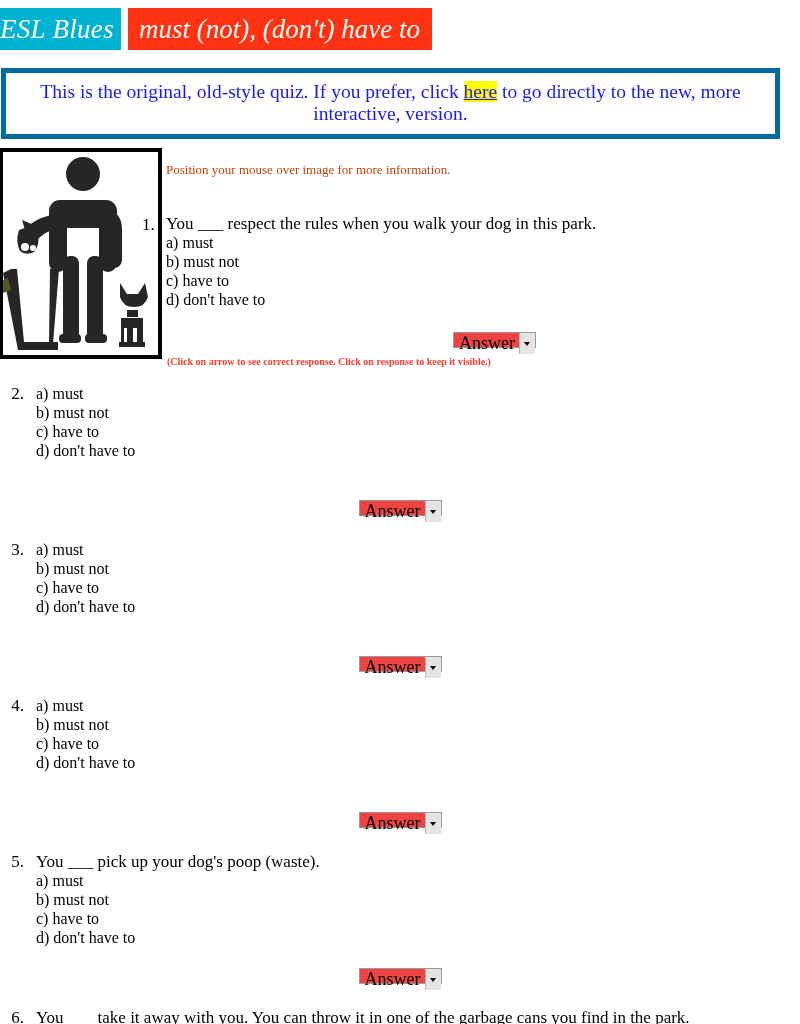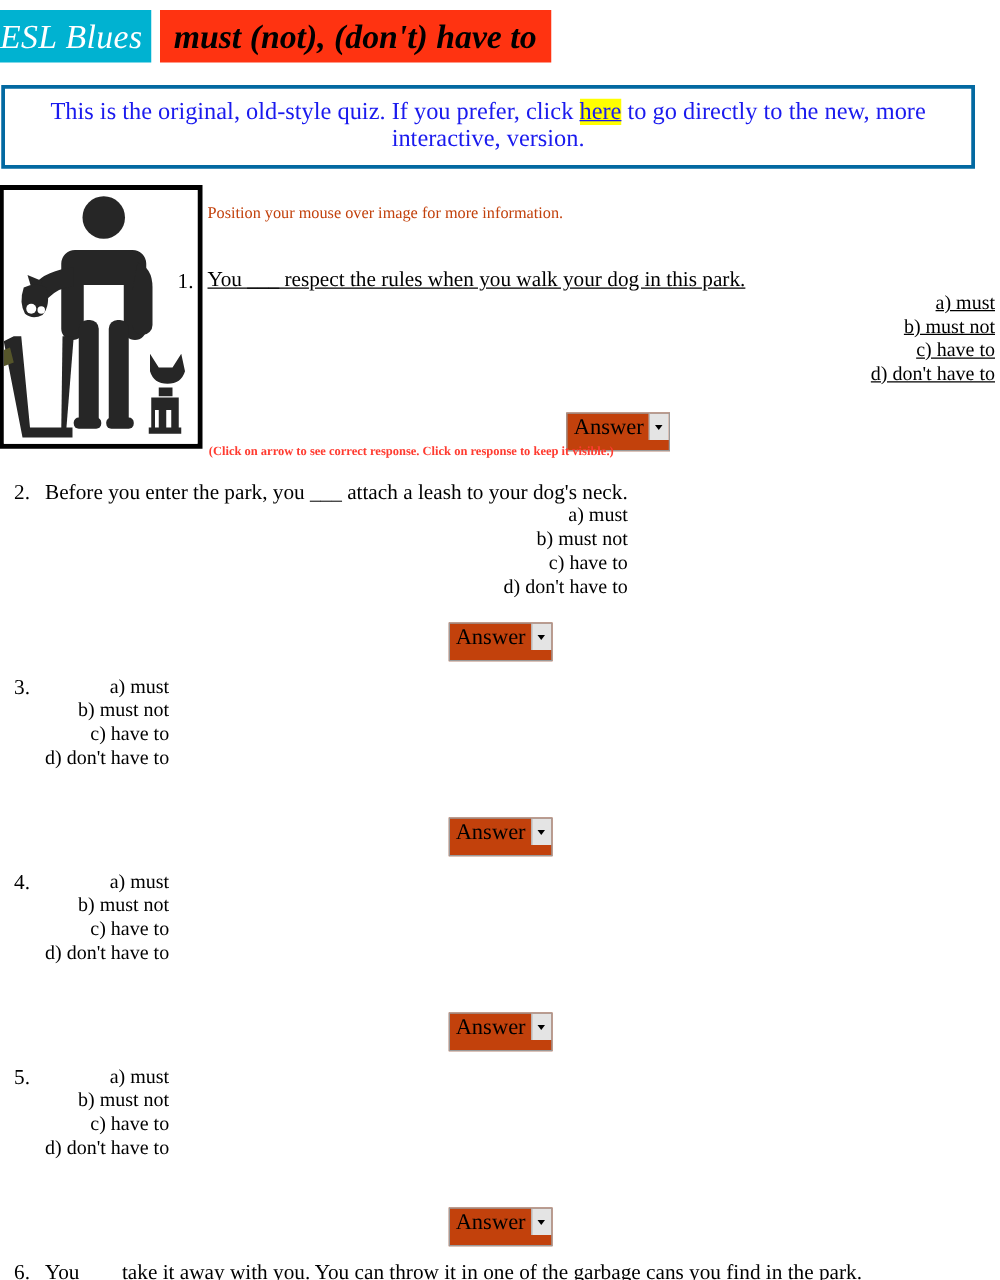--- a/index.html
+++ b/index.html
@@ -31,37 +31,36 @@
     font-size: 27px;
     line-height: 42px;
     padding: 0 7px 0 0;
     margin-left: -16px;
     padding-left: 16px;
     white-space: nowrap;
     letter-spacing: .3px;
   }
   .banner-title {
     background: #ff3311;
-    color: #000000;
+    color: #ffffff;
     font-style: italic;
     font-size: 27px;
     line-height: 42px;
     padding: 0 12px 0 11px;
     margin-left: 7px;
     white-space: nowrap;
-    font-weight: bold;
   }
 
   
   .notice {
     position: absolute;
     left: 1px;
     top: 68px;
     width: 779px;
-    border: 3px solid #0369a1;
+    border: 5px solid #0369a1;
     box-sizing: border-box;
     padding: 8px 6px 9px 6px;
     text-align: center;
   }
   .notice-text {
     color: #1a1aee;
     font-size: 19.5px;
     line-height: 22px;
   }
   .notice-text a {
@@ -107,38 +106,36 @@
     margin-top: 14px;
     color: #c2410c;
   }
 
   
   .q-first {
     position: absolute;
     left: 166px;
     top: 214px;
     width: 630px;
-    text-decoration: underline;
   }
   .q-num-float {
     position: absolute;
     left: 142px;
     top: 214px;
     font-size: 17px;
     line-height: 22px;
   }
   .qtext {
     font-size: 17px;
     line-height: 19px;
     white-space: nowrap;
   }
   .opts {
     font-size: 16px;
     line-height: 19px;
-    text-align: right;
   }
   .opt { white-space: nowrap; }
 
   .qblock {
     position: absolute;
     left: 0;
     width: 800px;
   }
   .qrow {
     display: flex;
@@ -160,22 +157,22 @@
   
   .answer-wrap {
     position: absolute;
     width: 800px;
     text-align: center;
   }
   .answer-wrap.first { text-align: left; }
   .select {
     display: inline-block;
     border: 1px solid #9a9a9a;
-    background: #c2410c;
-    height: 31px;
+    background: #ef4444;
+    height: 16px;
     box-sizing: border-box;
     padding: 0 0 0 5px;
     font-size: 18px;
     line-height: 21px;
     vertical-align: middle;
     white-space: nowrap;
     color: #000;
   }
   .select .sel-label {
     display: inline-block;
@@ -279,21 +276,20 @@
       <span class="sel-label">Answer</span><span class="sel-arrow"></span>
     </span>
   </span>
 </div>
 <div class="hint">(Click on arrow to see correct response. Click on response to keep it visible.)</div>
 
 <div class="qblock" style="top:384px;">
   <div class="qrow">
     <div class="qnum">2.</div>
     <div class="qbody">
-      <div class="qtext">Before you enter the park, you ___ attach a leash to your dog's neck.</div>
       <div class="opts">
         <div class="opt">a) must</div>
         <div class="opt">b) must not</div>
         <div class="opt">c) have to</div>
         <div class="opt">d) don't have to</div>
       </div>
     </div>
   </div>
 </div>
 <div class="answer-wrap" style="top:498px;">
@@ -337,20 +333,21 @@
 <div class="answer-wrap" style="top:810px;">
   <span class="select">
     <span class="sel-label">Answer</span><span class="sel-arrow"></span>
   </span>
 </div>
 
 <div class="qblock" style="top:852px;">
   <div class="qrow">
     <div class="qnum">5.</div>
     <div class="qbody">
+      <div class="qtext">You ___ pick up your dog's poop (waste).</div>
       <div class="opts">
         <div class="opt">a) must</div>
         <div class="opt">b) must not</div>
         <div class="opt">c) have to</div>
         <div class="opt">d) don't have to</div>
       </div>
     </div>
   </div>
 </div>
 <div class="answer-wrap" style="top:966px;">

